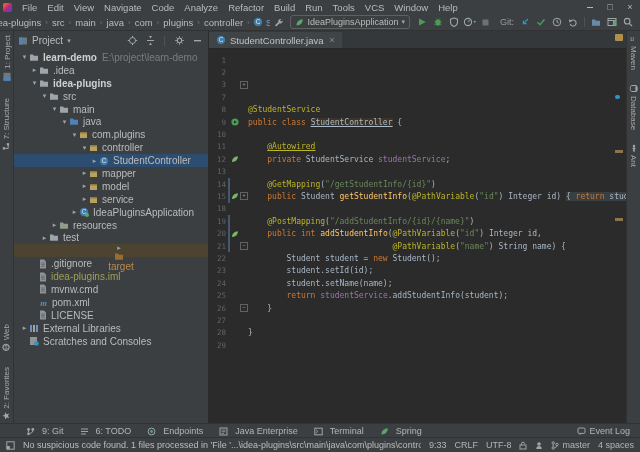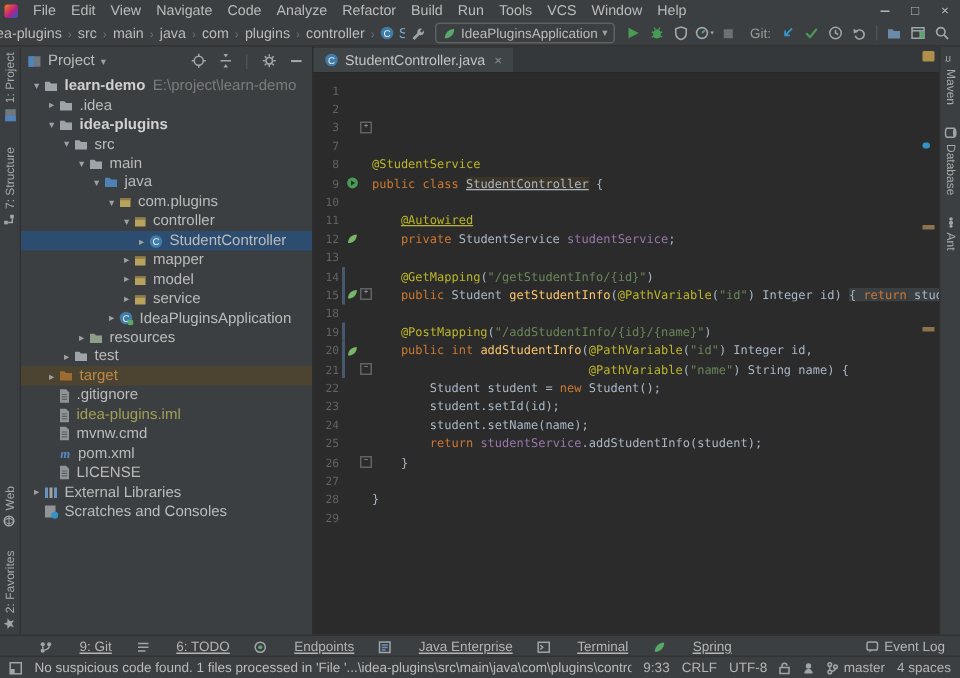--- a/index.html
+++ b/index.html
@@ -83,21 +83,21 @@
   .tk-f{color:#9876aa;}
   .tk-m{color:#ffc66b;}
   .tk-hl{color:#a9b7c6;background:#3c3527;text-decoration:underline;}
   .tk-fo{color:#a9b7c6;background:#3a3f41;}
   .tk-fok{color:#cc7832;background:#3a3f41;}
   .smark{position:absolute;right:3px;}
 
   
   .bottombar{position:absolute;left:0;right:0;bottom:14px;height:14px;background:#3c3f41;
              border-top:1px solid #323232;display:flex;align-items:center;font-size:9px;color:#b4b4b4;}
-  .bitem{display:flex;align-items:center;gap:18px;margin-left:16px;text-decoration:underline;}
+  .bitem{display:flex;align-items:center;gap:7px;margin-left:16px;}
   .bitem:first-child{margin-left:26px;}
   .eventlog{margin-left:auto;margin-right:10px;display:flex;align-items:center;gap:3px;}
 
   
   .statusbar{position:absolute;left:0;right:0;bottom:0;height:14px;background:#3c3f41;border-top:1px solid #323232;
              display:flex;align-items:center;font-size:9px;color:#b4b4b4;gap:8px;padding:0 6px;}
   .smsg{white-space:nowrap;overflow:hidden;flex:1;min-width:0;color:#bcbcbc;}
   .sseg{white-space:nowrap;color:#b4b4b4;display:flex;align-items:center;gap:3px;}
 </style>
 </head>
@@ -460,21 +460,21 @@
           </div>
           <div class="trow" style="padding-left: 26px;">
             <span class="arr">▸</span>
             <span class="ic">
               <svg width="10" height="9" viewBox="0 0 10 9">
                 <path d="M1 1.5h3l1 1.2h4v5H1z" fill="#9da5ab"></path>
               </svg>
             </span>
             <span class="lbl">test</span>
           </div>
-          <div class="trow excl" style="padding-left: 16px;">
+          <div class="trow excl" style="padding-left: 16px; flex-direction: column;">
             <span class="arr">▸</span>
             <span class="ic">
               <svg width="10" height="9" viewBox="0 0 10 9">
                 <path d="M1 1.5h3l1 1.2h4v5H1z" fill="#9c6b31"></path>
               </svg>
             </span>
             <span class="lbl">target</span>
           </div>
           <div class="trow" style="padding-left: 16px;">
             <span class="arr"></span>

